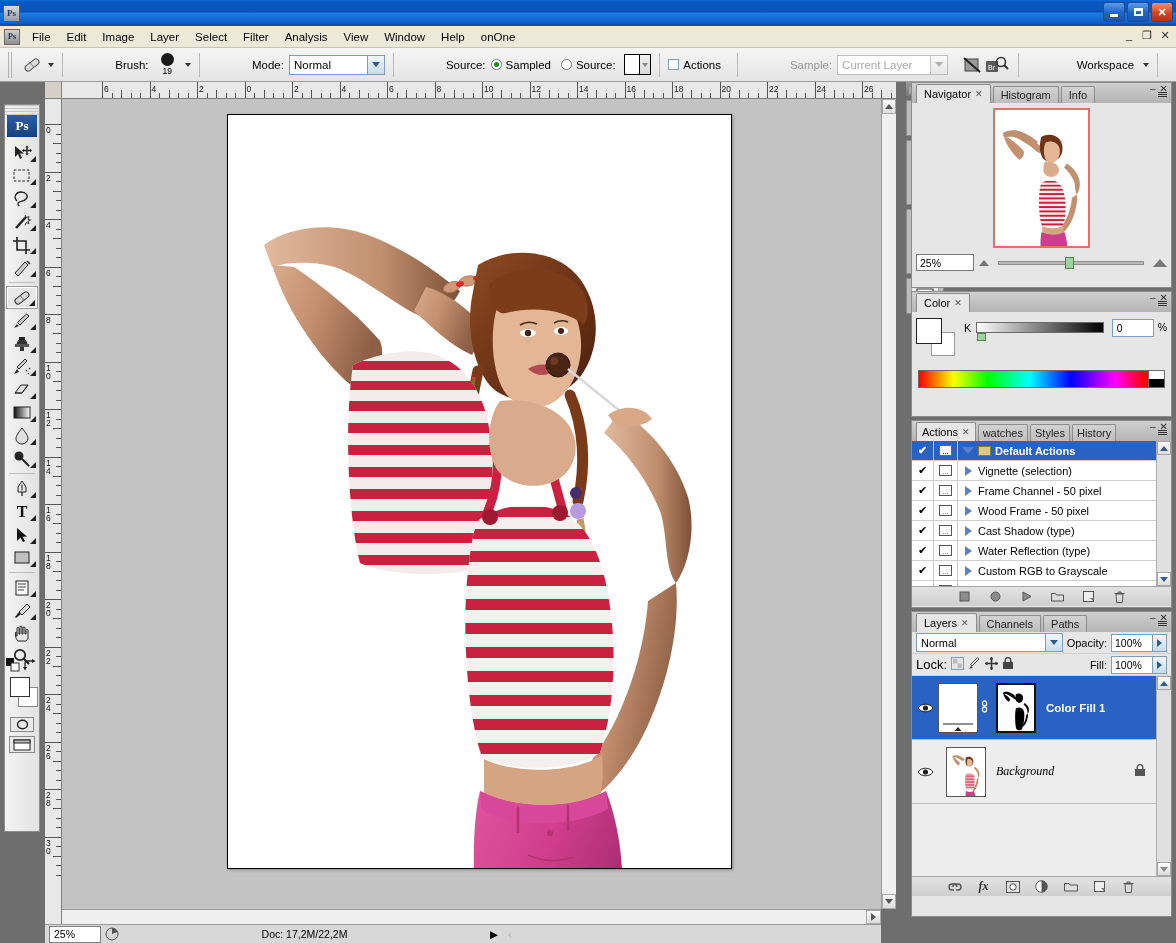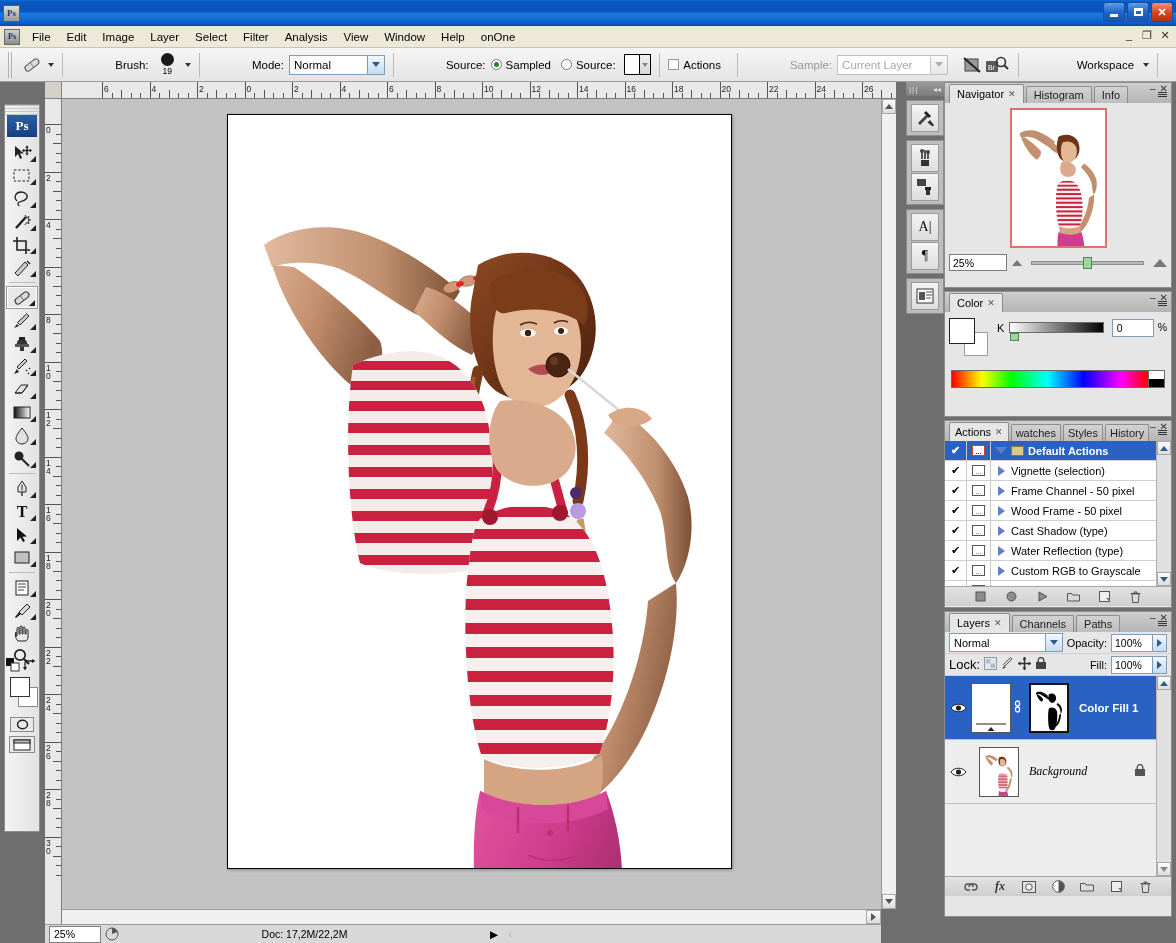--- a/index.html
+++ b/index.html
@@ -191,21 +191,21 @@
     background:#6e6e6e;
   }
   .md-head { height:14px; background:linear-gradient(to bottom,#9a9a9a,#7b7b7b);
     display:flex;align-items:center;justify-content:space-between;padding:0 3px;color:#ddd;font-size:8px;}
   .md-group { margin-top:4px; background:#bdbdbd; border:1px solid #8c8c8c; padding:2px; }
   .md-btn { width:28px;height:28px;margin:1px auto; background:linear-gradient(to bottom,#f4f4f4,#dddddd);
     border:1px solid #9a9a9a; display:flex;align-items:center;justify-content:center; }
 
   
   .dock {
-    position:absolute; right:4px; top:0; width:228px; bottom:0;
+    position:absolute; right:4px; top:0; width:261px; bottom:0;
   }
   .panel {
     background:#e6e6e6; border:1px solid #8c8c8c; margin-bottom:3px; position:relative;
   }
   .panel-tabs {
     display:flex; align-items:flex-end; height:20px;
     background:linear-gradient(to bottom,#cfcfcf,#b4b4b4);
     padding-left:4px; position:relative;
   }
   .ptab {

